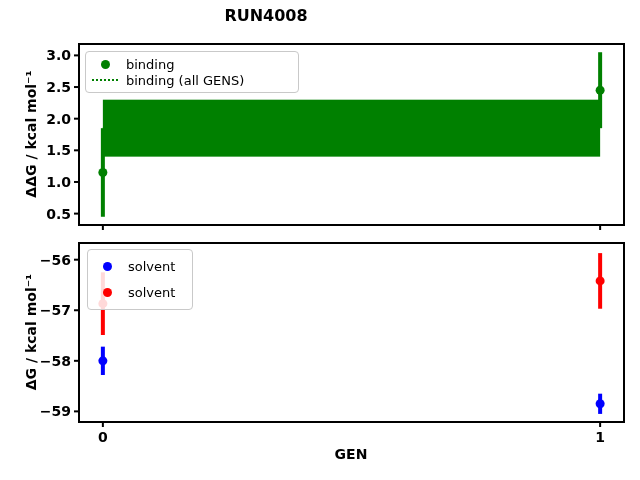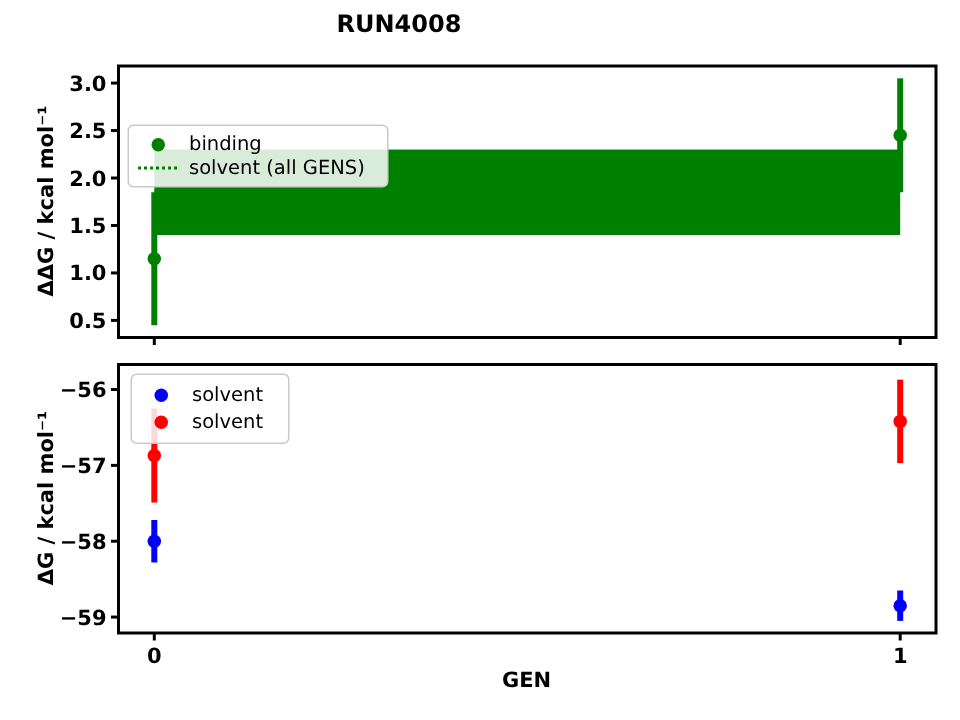--- a/index.html
+++ b/index.html
@@ -47,22 +47,22 @@
     position: absolute;
     background: rgba(255,255,255,0.85);
     border: 1px solid #c9c9c9;
     border-radius: 4px;
     padding: 4px 6px 4px 4px;
     box-sizing: border-box;
     display: flex;
     flex-direction: column;
     justify-content: space-around;
   }
-  #legend-top { left: 85px; top: 51px; width: 174px; height: 42px; margin-top: 32px; }
-  #legend-bottom { left: 87px; top: 249px; width: 106px; height: 47px; }
+  #legend-top { left: 85px; top: 51px; width: 214px; height: 42px; }
+  #legend-bottom { left: 87px; top: 249px; width: 106px; height: 61px; }
   .legend-row {
     display: flex;
     align-items: center;
     height: 17px;
   }
   .legend-marker-cell {
     width: 30px;
     display: flex;
     align-items: center;
     justify-content: center;
@@ -141,21 +141,21 @@
       <div class="legend-row">
         <span class="legend-marker-cell">
           <span class="legend-dot" style="background: rgb(0, 128, 0);"></span>
         </span>
         <span class="legend-label">binding</span>
       </div>
       <div class="legend-row">
         <span class="legend-marker-cell">
           <span class="legend-dotted-line" style="border-top-color: rgb(0, 128, 0);"></span>
         </span>
-        <span class="legend-label">solvent (all GENS)</span>
+        <span class="legend-label">binding (all GENS)</span>
       </div>
     </div>
   <div id="legend-bottom" class="legend">
       <div class="legend-row">
         <span class="legend-marker-cell">
           <span class="legend-dot" style="background: rgb(0, 0, 255);"></span>
         </span>
         <span class="legend-label">solvent</span>
       </div>
       <div class="legend-row">

